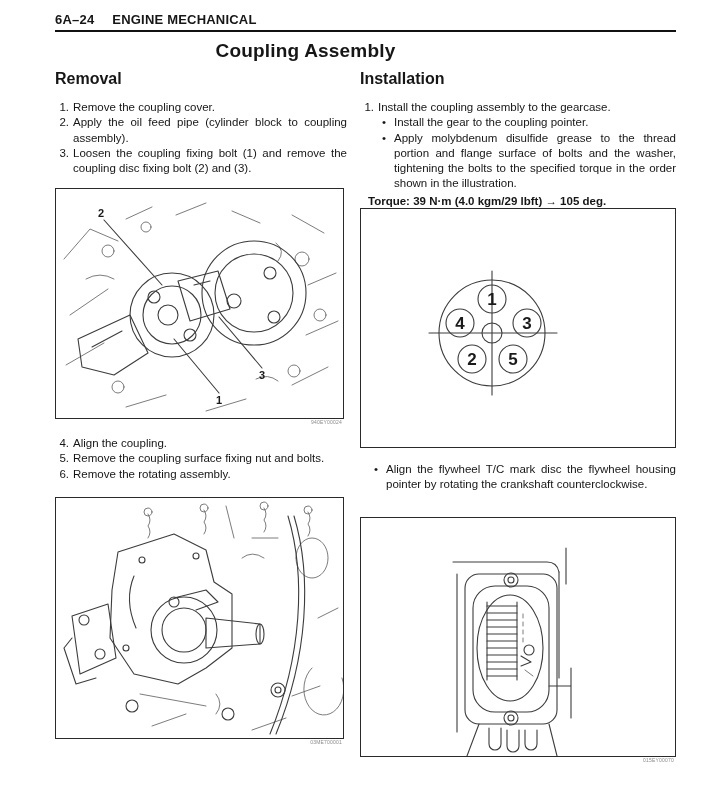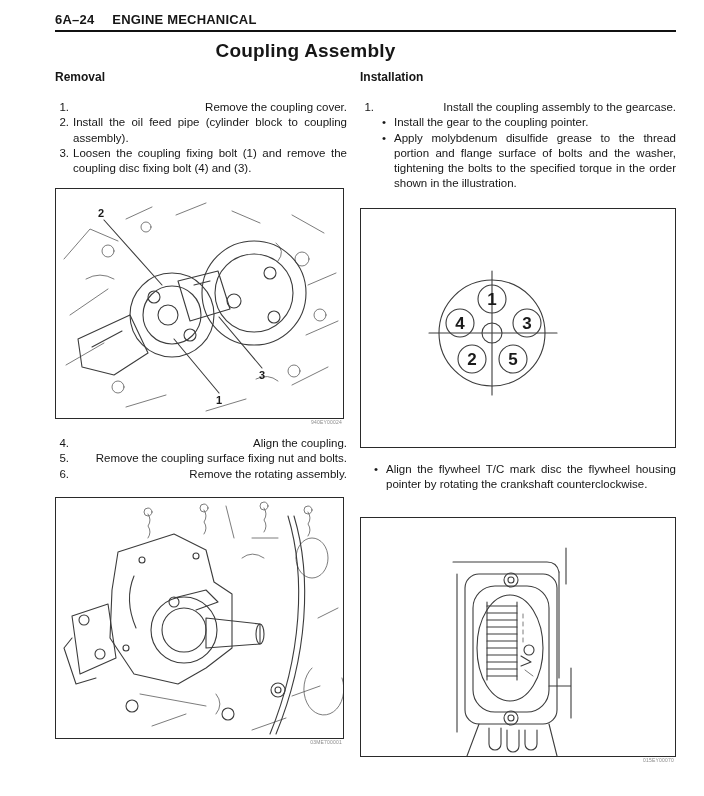--- a/index.html
+++ b/index.html
@@ -17,27 +17,27 @@
          font-size:13px; font-weight:bold; letter-spacing:.2px; }
   .hdr .code { margin-right:18px; }
 
   .title { position:absolute; left:0; top:40px; width:611px; text-align:center;
            font-size:19px; font-weight:bold; letter-spacing:.2px; }
 
   .col { position:absolute; top:70px; }
   .col-left  { left:55px;  width:292px; }
   .col-right { left:360px; width:316px; }
 
-  h2.sec { font-size:12px; font-weight:bold; position:absolute; top:0; left:0; }
+  h2.sec { font-size:16px; font-weight:bold; position:absolute; top:0; left:0; }
 
   .steps { position:absolute; left:0; width:100%; font-size:11.5px; line-height:15.3px; }
   .step { display:flex; }
   .step .n { width:18px; flex:0 0 18px; text-align:right; padding-right:4px; }
   .step .t { flex:1; text-align:justify; }
-  .step .t.nj { text-align:right; }
+  .step .t.nj { text-align:left; }
 
   .bullets { margin-left:22px; }
   .bul { display:flex; font-size:11.5px; line-height:15.3px; }
   .bul .b { width:12px; flex:0 0 12px; }
   .bul .t { flex:1; text-align:justify; }
 
   .torque { font-weight:bold; margin-left:8px; font-size:11.5px; line-height:15.3px; margin-top:2px; }
 
   figure { position:absolute; left:0; margin:0; }
   .figbox { border:1px solid #2a2a2a; background:#fff; }
@@ -63,25 +63,25 @@
   <div class="col col-left">
     <h2 class="sec">Removal</h2>
 
     <div class="steps" style="top:30px">
       <div class="step">
         <span class="n">1.</span>
         <span class="t nj">Remove the coupling cover.</span>
       </div>
       <div class="step">
         <span class="n">2.</span>
-        <span class="t">Install the oil feed pipe (cylinder block to coupling assembly).</span>
+        <span class="t">Apply the oil feed pipe (cylinder block to coupling assembly).</span>
       </div>
       <div class="step">
         <span class="n">3.</span>
-        <span class="t">Loosen the coupling fixing bolt (1) and remove the coupling disc fixing bolt (4) and (3).</span>
+        <span class="t">Loosen the coupling fixing bolt (1) and remove the coupling disc fixing bolt (2) and (3).</span>
       </div>
     </div>
 
     <figure style="top:118px">
       <div class="figbox" style="width:289px;height:231px">
         <svg width="287" height="229" viewBox="0 0 287 229">
 
           <path class="lnt" d="M8,70 L34,40 L62,52 M14,126 L52,100 M10,176 L48,154 M70,30 L96,18 M120,26 L150,14 M176,22 L204,34 M236,26 L268,44 M252,96 L280,84 M250,146 L282,132 M236,196 L272,178 M70,218 L110,206 M150,222 L190,210"></path>
           <circle class="lnt" cx="52" cy="62" r="6"></circle>
           <circle class="lnt" cx="90" cy="38" r="5"></circle>
@@ -190,20 +190,21 @@
       <div class="bullets">
         <div class="bul">
           <span class="b">•</span>
           <span class="t">Install the gear to the coupling pointer.</span>
         </div>
         <div class="bul">
           <span class="b">•</span>
           <span class="t">Apply molybdenum disulfide grease to the thread portion and flange surface of bolts and the washer, tightening the bolts to the specified torque in the order shown in the illustration.</span>
         </div>
       </div>
+      <div class="torque">Torque: 39 N·m (4.0 kgm/29 lbft) → 105 deg.</div>
     </div>
 
     <figure style="top:138px">
       <div class="figbox" style="width:316px;height:240px">
         <svg width="314" height="238" viewBox="0 0 314 238">
 
           <path class="ln" d="M131,62 L131,186"></path>
           <path class="ln" d="M68,124 L196,124"></path>
 
           <circle class="ln" cx="131" cy="124" r="53" stroke-width="1.4"></circle>

